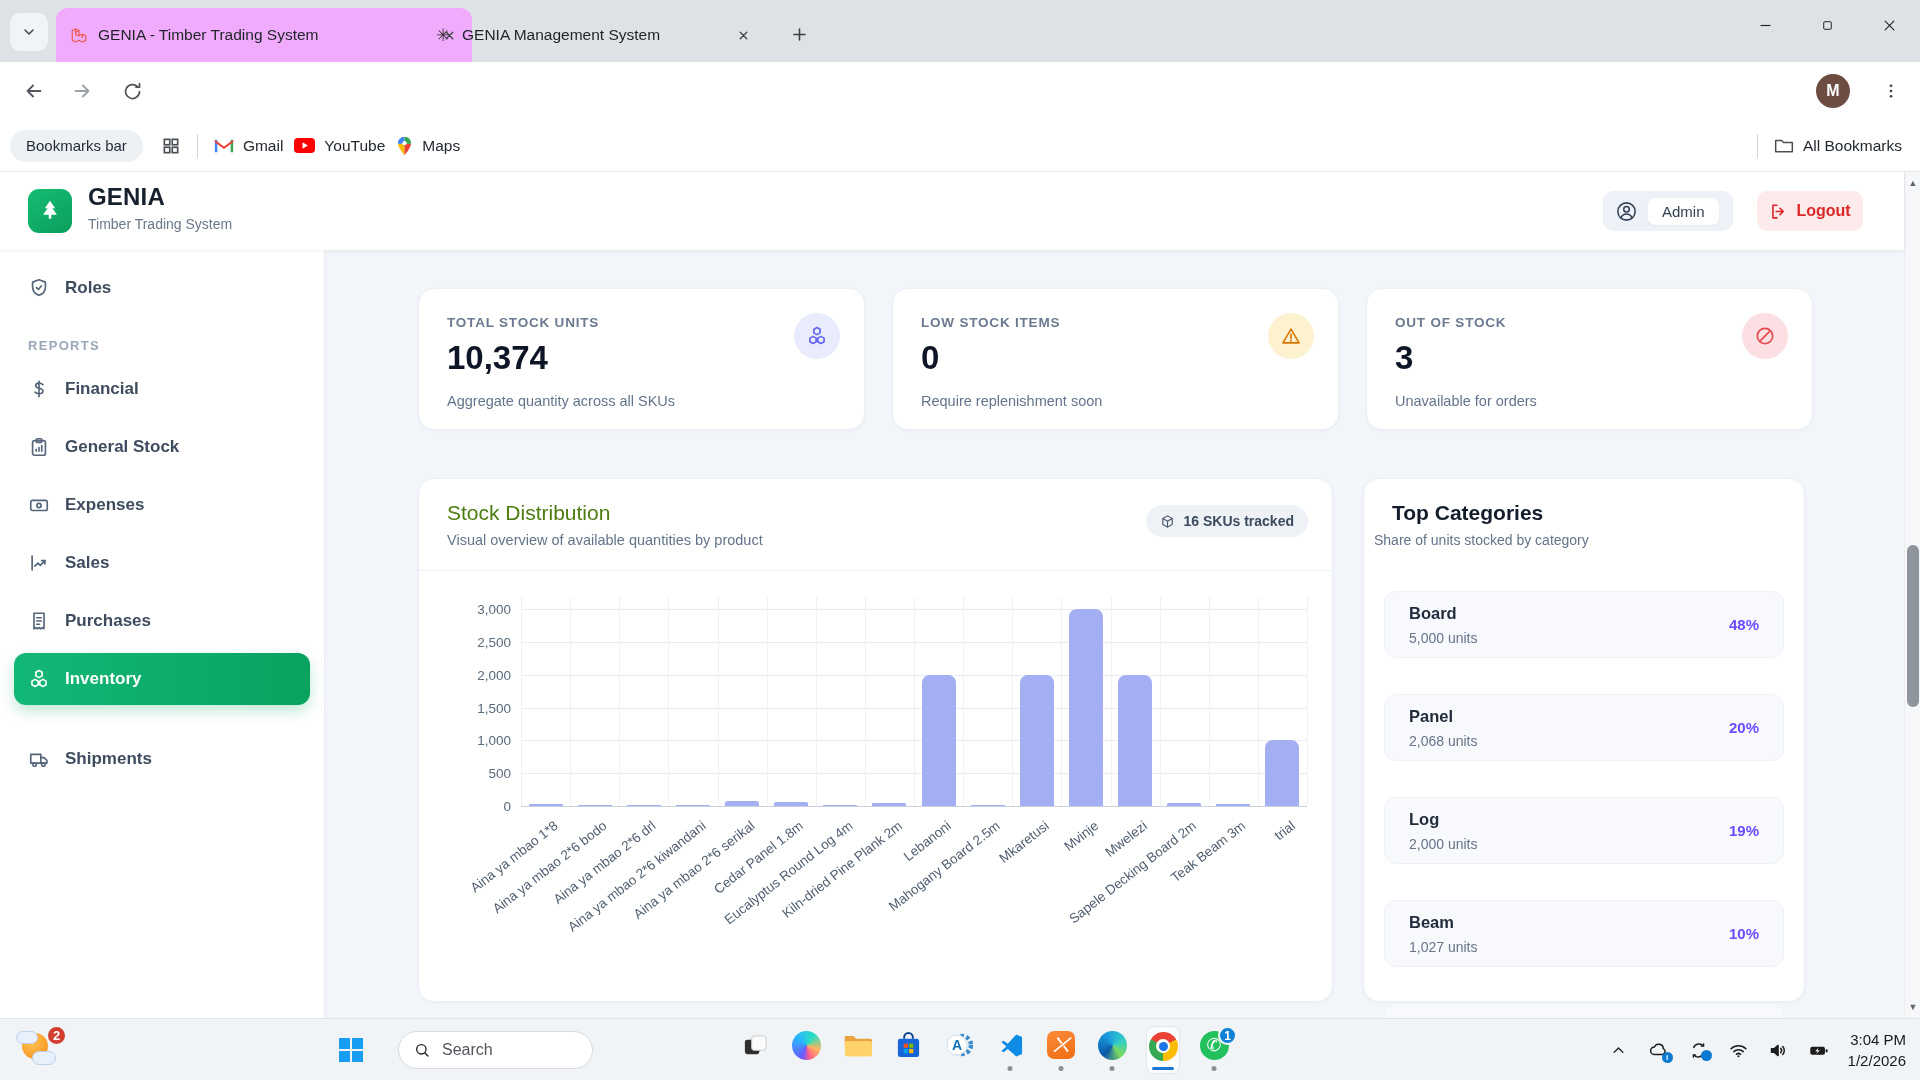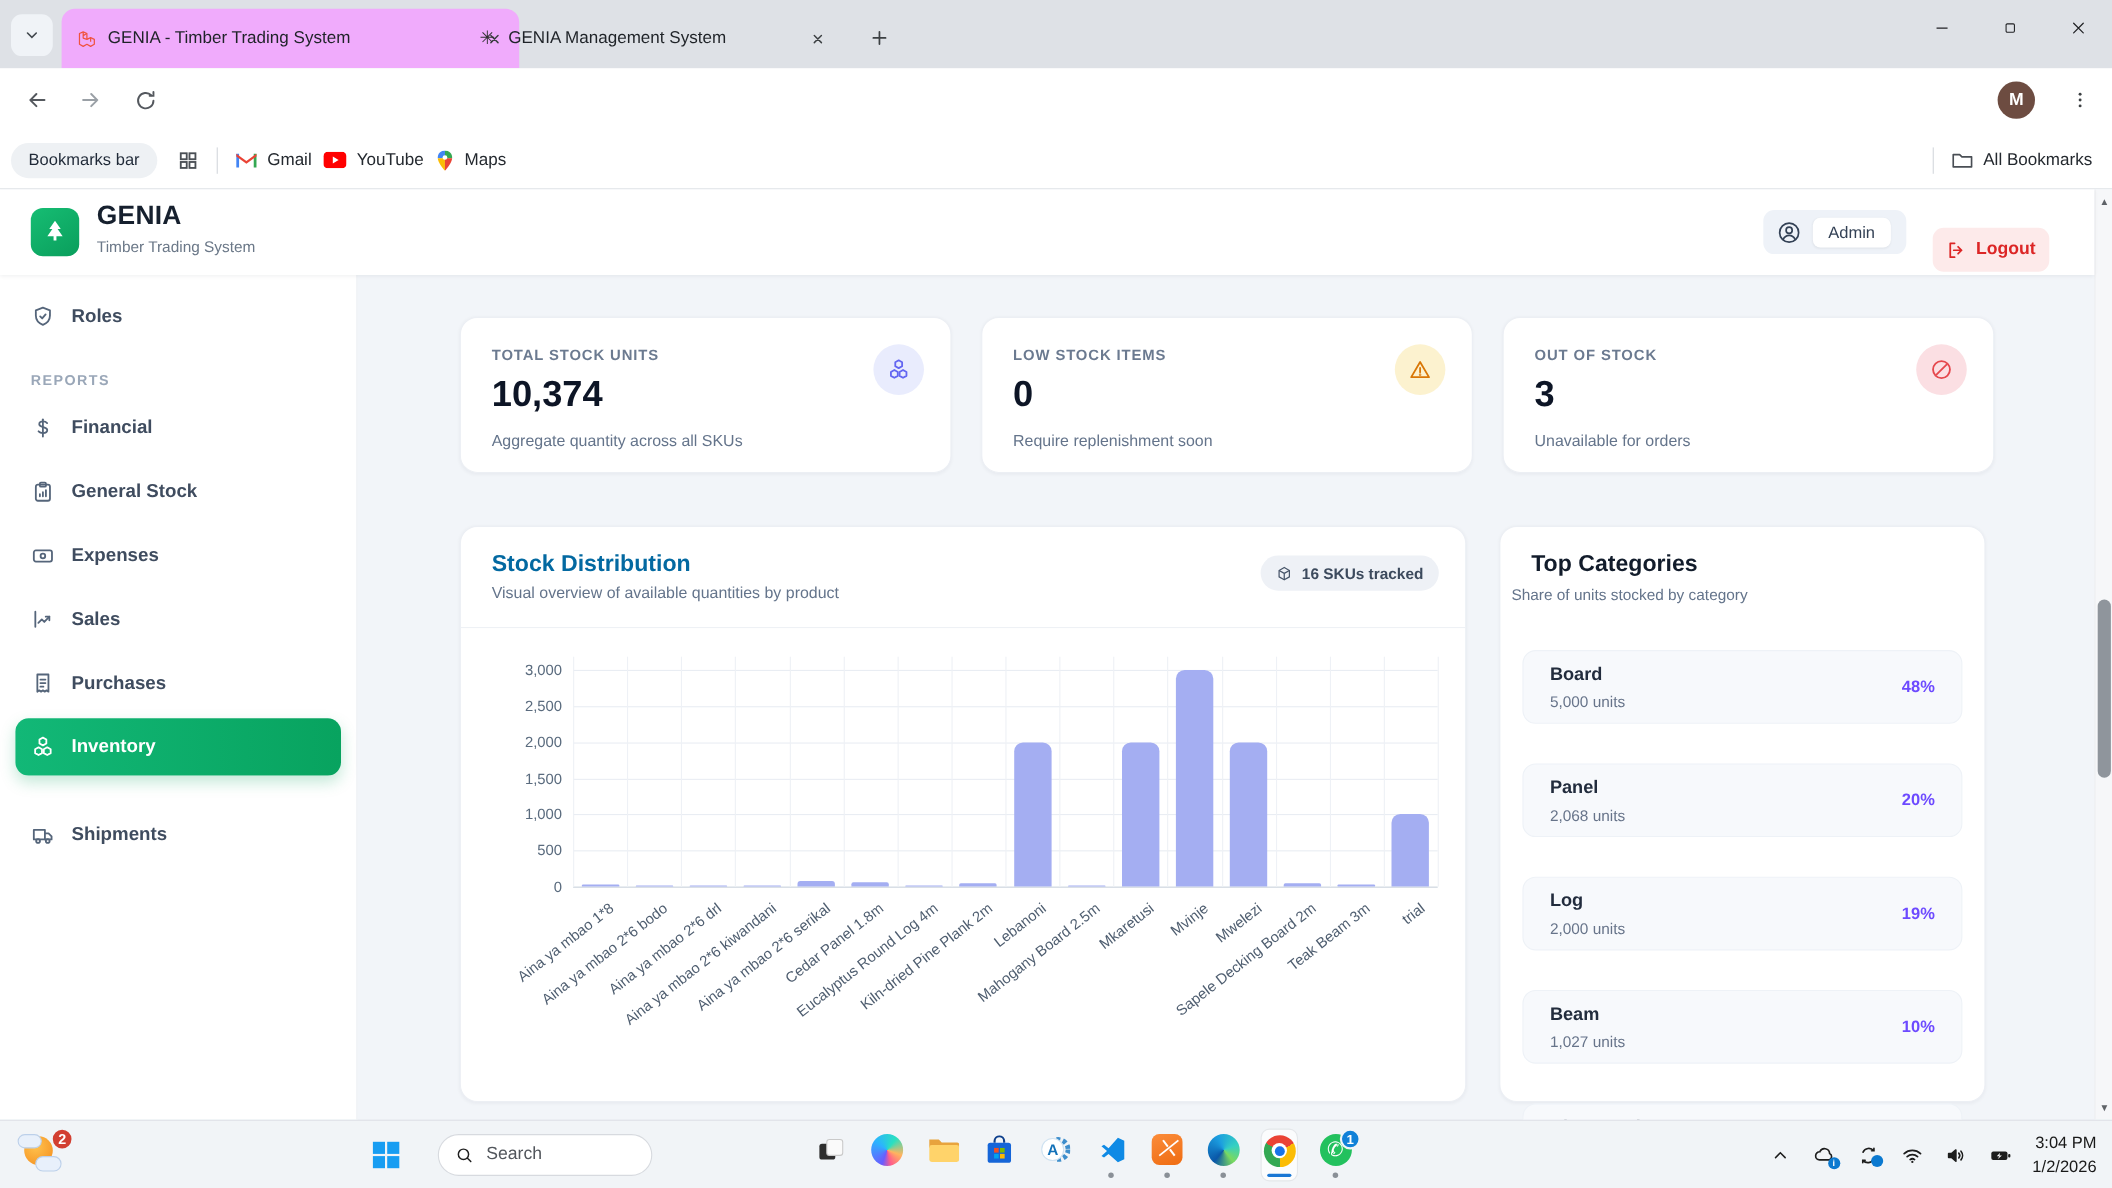--- a/index.html
+++ b/index.html
@@ -45,21 +45,21 @@
   .page{position:absolute;left:0;top:172px;width:1920px;height:846px;background:#f2f5f9;overflow:hidden;}
   .app-header{position:absolute;left:0;top:0;width:1904px;height:78px;background:#fff;box-shadow:0 1px 4px rgba(16,24,40,.07);z-index:4;}
   .logo-badge{position:absolute;left:28px;top:17px;width:44px;height:44px;border-radius:11px;
     background:linear-gradient(145deg,#16bd73,#0a9e5c);display:flex;align-items:center;justify-content:center;}
   .app-name{position:absolute;left:88px;top:11px;font-size:24px;font-weight:800;color:#16202e;letter-spacing:.2px;}
   .app-sub{position:absolute;left:88px;top:44px;font-size:14px;color:#6b7888;}
   .admin-chip{position:absolute;left:1603px;top:19px;width:130px;height:40px;background:#eef2f8;border-radius:10px;
     display:flex;align-items:center;gap:10px;padding:0 12px;color:#334155;}
   .admin-chip .box{background:#fff;border-radius:7px;padding:5px 14px;font-size:15px;color:#334155;box-shadow:0 1px 2px rgba(0,0,0,.05);}
   .logout-btn{position:absolute;left:1757px;top:19px;width:106px;height:40px;background:#fdeaea;border-radius:10px;
-    display:flex;align-items:center;justify-content:center;gap:8px;font-size:16px;font-weight:700;color:#dc2626;margin-top:16px;}
+    display:flex;align-items:center;justify-content:center;gap:8px;font-size:16px;font-weight:700;color:#dc2626;}
 
   .sidebar{position:absolute;left:0;top:78px;width:325px;height:768px;background:#fff;border-right:1px solid #e9edf2;padding-top:12px;}
   .side-item{display:flex;align-items:center;gap:15px;height:52px;margin:0 14px 6px 14px;padding-left:14px;border-radius:12px;
     font-size:17px;font-weight:600;color:#3f4c5f;}
   .side-item .side-ic{width:22px;height:22px;color:#55657a;display:flex;}
   .side-item.active{background:linear-gradient(90deg,#12b877,#08a35f);color:#fff;box-shadow:0 6px 14px rgba(10,163,95,.25);}
   .side-item.active .side-ic{color:#fff;}
   .side-section{margin:24px 0 10px 28px;font-size:13px;font-weight:700;color:#9aa7b8;letter-spacing:1.3px;}
   .side-gap{height:22px;}
 
@@ -70,21 +70,21 @@
     box-shadow:0 1px 3px rgba(15,23,42,.04);}
   .stat-label{position:absolute;left:28px;top:26px;font-size:13.5px;font-weight:600;letter-spacing:.8px;color:#6b7a90;}
   .stat-value{position:absolute;left:28px;top:50px;font-size:33px;font-weight:800;color:#0d1526;}
   .stat-caption{position:absolute;left:28px;top:104px;font-size:14.5px;color:#64748b;}
   .stat-iconwrap{position:absolute;right:24px;top:24px;width:46px;height:46px;border-radius:50%;
     display:flex;align-items:center;justify-content:center;}
 
   .chart-card{position:absolute;left:93px;top:228px;width:915px;height:524px;background:#fff;border:1px solid #eceff4;
     border-radius:16px;box-shadow:0 1px 3px rgba(15,23,42,.04);}
   .card-head{position:absolute;left:0;top:0;right:0;height:92px;border-bottom:1px solid #eef1f5;}
-  .card-title{position:absolute;left:28px;top:22px;font-size:21px;font-weight:700;color:#0369a1;}
+  .card-title{position:absolute;left:28px;top:22px;font-size:21px;font-weight:400;color:#4d7c0f;}
   .card-sub{position:absolute;left:28px;top:53px;font-size:14.5px;color:#64748b;}
   .sku-badge{position:absolute;right:24px;top:26px;height:32px;background:#eef1f6;border-radius:16px;
     display:flex;align-items:center;gap:8px;padding:0 14px;font-size:14px;font-weight:600;color:#3c4a5d;}
 
   .plot{position:absolute;left:0;top:0;right:0;bottom:0;}
   .gridline-h{position:absolute;height:1px;background:#e9edf3;}
   .gridline-h.zero{background:#c9d2dc;}
   .gridline-v{position:absolute;width:1px;background:#eef1f6;}
   .ytick{position:absolute;width:86px;text-align:right;font-size:13.5px;color:#5a6b7e;transform:translateY(-50%);}
   .bar{position:absolute;background:#a4aef2;}

